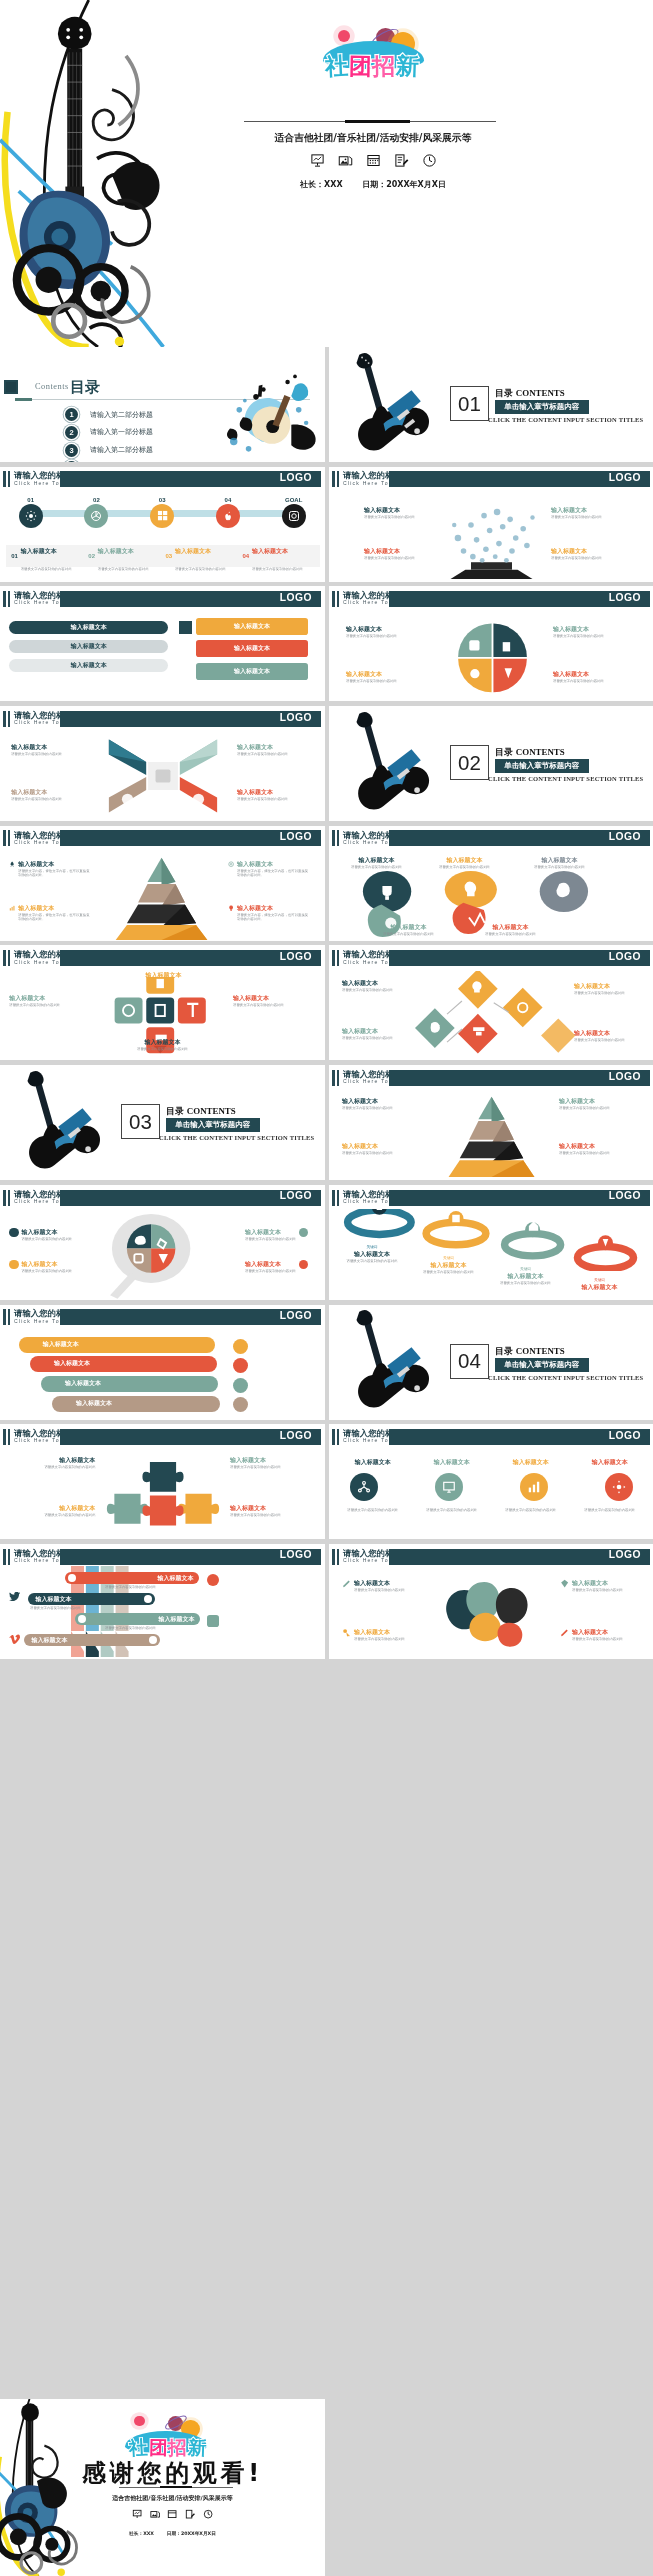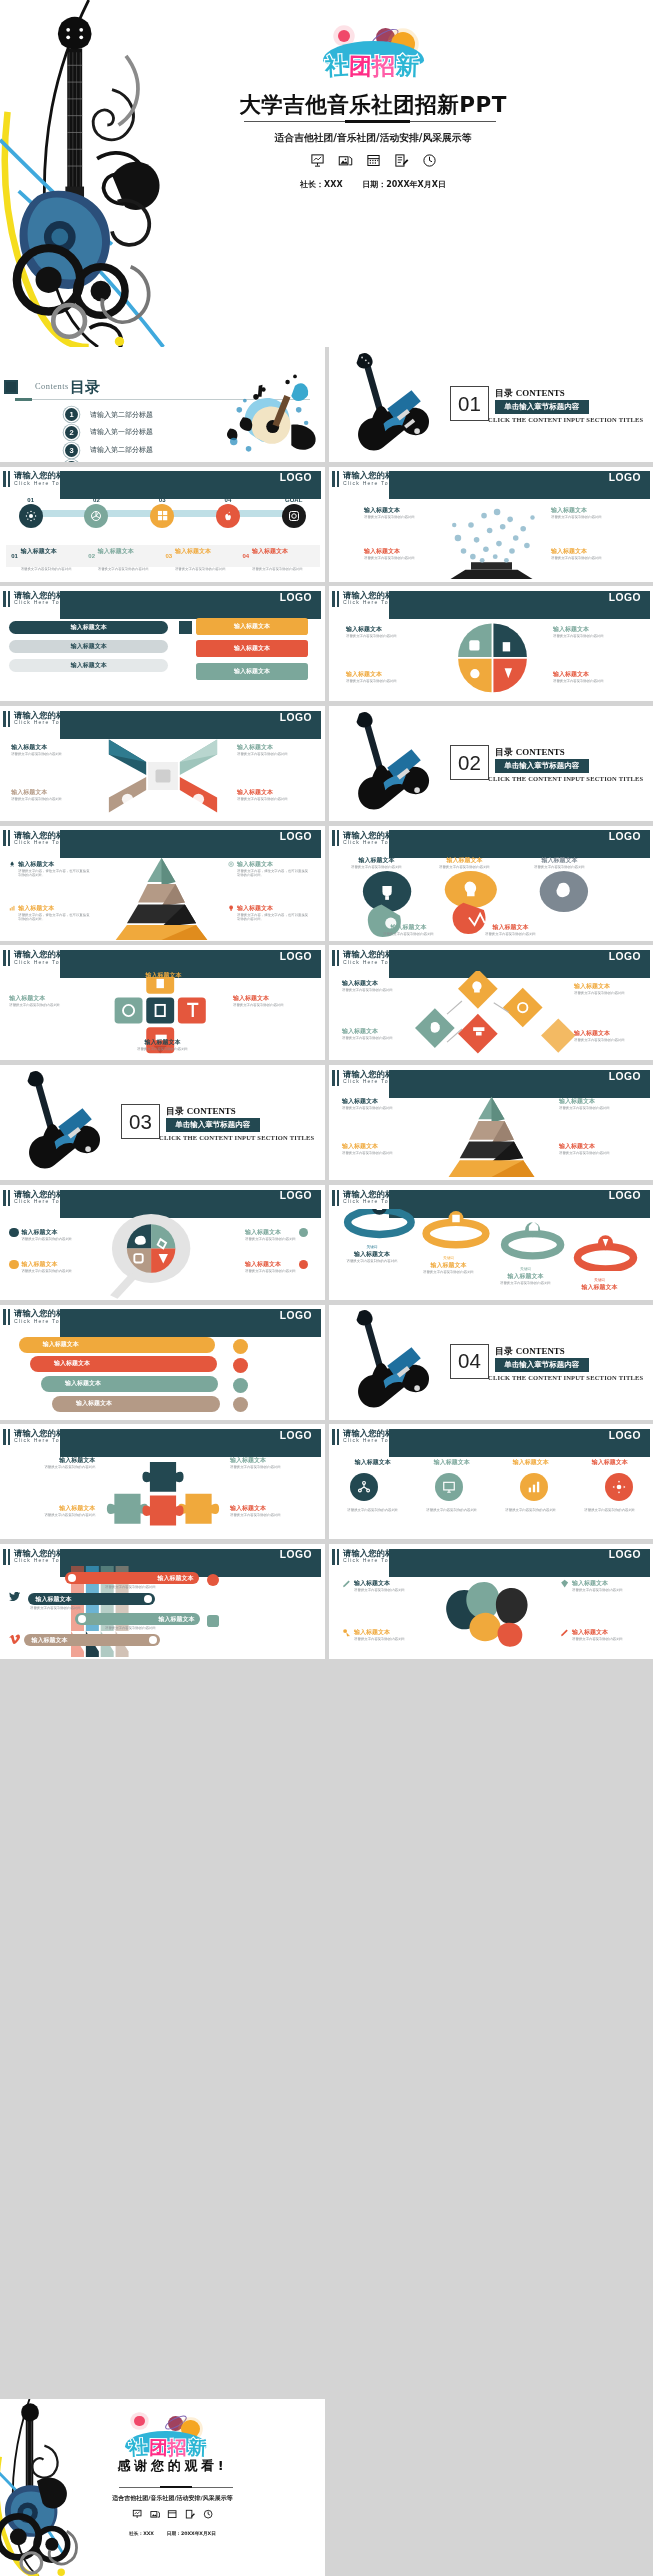--- a/index.html
+++ b/index.html
@@ -97,21 +97,21 @@
     position: absolute; left: 14px; top: -0.9px;
     font-family: "DejaVu Sans", sans-serif; font-size: 8.4px; font-weight: bold; color: #1d3d47;
     white-space: nowrap;
   }
   .shead .ts {
     position: absolute; left: 14px; top: 8.4px;
     font-family: "Liberation Sans", sans-serif; font-size: 5.1px; color: #4a5a62;
     letter-spacing: 1.2px; white-space: nowrap;
   }
   .shead .bar {
-    position: absolute; left: 60px; top: 0; right: 3.7px; height: 28px; background: #234851;
+    position: absolute; left: 60px; top: 0; right: 3.7px; height: 16px; background: #234851;
   }
   .shead .logo {
     position: absolute; right: 9.3px; top: 0.9px;
     font-family: "Liberation Sans", sans-serif; font-size: 10.3px; font-weight: bold;
     color: #fff; letter-spacing: 0.5px;
   }
 
   
   .toc-mark { position: absolute; left: 3.7px; top: 33px; width: 14px; height: 14px;
               border: 2.8px solid #234851; background: #1f4049; }
@@ -159,21 +159,21 @@
   .ico { border-radius:50%; display:flex; align-items:center; justify-content:center; color:#fff; }
 
   
   .final {
     position:absolute; left:0; top: 2399px; width: 325px; height: 177px; background:#fff; overflow:hidden;
   }
   .final-deco { position:absolute; left:-5.6px; top:0; width:112px; height:177px; }
   .final-logo { position:absolute; left: 112px; top: 17px; width: 112px; height: 43px; }
   .final-title {
     position:absolute; left: 56px; top: 58px; width: 233px; text-align:center;
-    font-family:"DejaVu Sans",sans-serif; font-size: 13px; font-weight:bold;
+    font-family:"DejaVu Sans",sans-serif; font-size: 24px; font-weight:bold;
     color:#111; letter-spacing: 3.7px; white-space:nowrap;
   }
   .final-rule { position:absolute; left: 119px; top: 88px; width: 114px; height:0.9px; background:#666; }
   .final-rule::after { content:""; position:absolute; left:41px; top:-0.9px; width:32px; height:2.3px; background:#111; }
   .final-sub {
     position:absolute; left: 56px; top: 95px; width: 233px; text-align:center;
     font-family:"DejaVu Sans",sans-serif; font-size: 6px; font-weight:bold; color:#222; white-space:nowrap;
   }
   .final-icons { position:absolute; left: 56px; top: 110px; width: 233px; display:flex; justify-content:center; gap:7.5px; }
   .final-meta {
@@ -247,21 +247,20 @@
         <div class="planet p4"></div>
         <div class="logo-blob"></div>
         <div class="logo-word">
           <span class="lg-ch a">社</span>
           <span class="lg-ch b">团</span>
           <span class="lg-ch c">招</span>
           <span class="lg-ch d">新</span>
         </div>
       </div>
 
-      <div class="cover-title">大学吉他音乐社团招新PPT</div>
       <div class="cover-rule"></div>
       <div class="cover-sub">适合吉他社团/音乐社团/活动安排/风采展示等</div>
 
       <div class="cover-icons">
         <svg width="15" height="15" viewBox="0 0 24 24">
           <rect x="3" y="3" width="18" height="13" fill="none" stroke="#111" stroke-width="1.6"></rect>
           <polyline points="6,12 10,8 13,11 18,6" fill="none" stroke="#111" stroke-width="1.4"></polyline>
           <line x1="12" y1="16" x2="12" y2="20" stroke="#111" stroke-width="1.6"></line>
           <line x1="8" y1="21" x2="16" y2="21" stroke="#111" stroke-width="1.6"></line>
         </svg>

